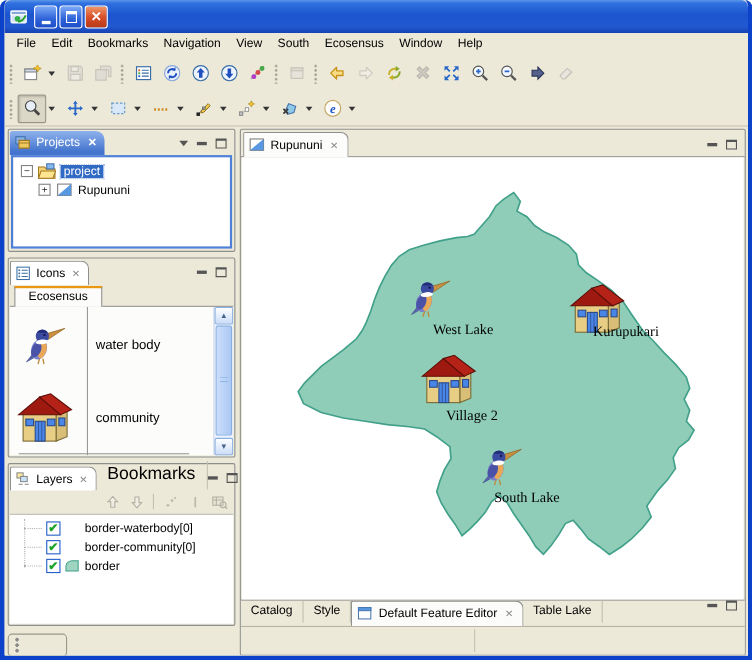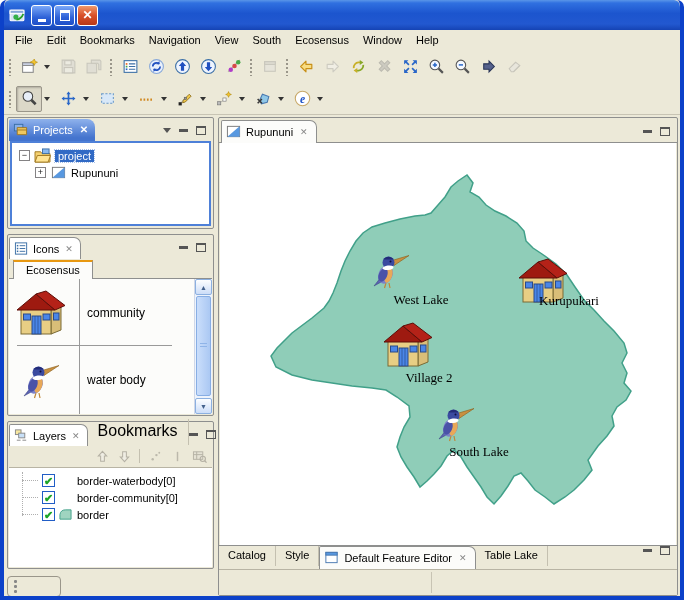--- a/index.html
+++ b/index.html
@@ -384,52 +384,52 @@
           <span class="view-btns">
             <span class="g-min"></span>
             <span class="g-max"></span>
           </span>
         </div>
         <div class="icons-body">
           <div class="nb-strip">
             <span class="nb-tab">Ecosensus</span>
           </div>
           <div class="palette" id="palette">
-            <div class="p-row divided">
-                <span class="p-icon-cell">
-                  <svg width="52" height="46" viewBox="0 0 52 46">
-                    <polygon points="36,18 46,14 46,40 36,44" fill="#D9BE78" stroke="#7A6A34"></polygon>
-                    <rect x="6" y="18" width="30" height="26" fill="#E8CE84" stroke="#7A6A34"></rect>
-                    <polygon points="2,20 21,4 40,20" fill="#9E1A10" stroke="#5C0E08"></polygon>
-                    <polygon points="21,4 40,20 50,15.5 31,1" fill="#B42218" stroke="#5C0E08"></polygon>
-                    <rect x="17" y="26" width="9" height="18" fill="#4A86E8" stroke="#2A4A88"></rect>
-                    <path d="M20 26v18M23 26v18" stroke="#2A4A88" stroke-width=".7"></path>
-                    <rect x="8.5" y="24" width="7" height="6" fill="#4A86E8" stroke="#2A4A88"></rect>
-                    <rect x="28" y="24" width="7" height="6" fill="#4A86E8" stroke="#2A4A88"></rect>
-                    <rect x="38.5" y="23" width="5.5" height="7" fill="#4A86E8" stroke="#2A4A88"></rect>
-                  </svg>
-                </span>
-                <span class="p-label">community</span>
-              </div>
-              <div class="p-row">
+            <div class="p-row">
                 <span class="p-icon-cell">
                   <svg width="38" height="38" viewBox="0 0 38 38">
                     <polygon points="9,26 2,35 11,30" fill="#5A62B0" stroke="#3A4280" stroke-width=".5"></polygon>
                     <path d="M14 32l-1.5 5M17 32l1 5" stroke="#C08838" stroke-width="1.2" fill="none"></path>
                     <ellipse cx="13.5" cy="23.5" rx="7" ry="9.5" fill="#7A80C8" transform="rotate(22 13.5 23.5)"></ellipse>
                     <ellipse cx="16.5" cy="24.5" rx="3.6" ry="7.5" fill="#E8A858" transform="rotate(18 16.5 24.5)"></ellipse>
                     <ellipse cx="11" cy="24" rx="4.2" ry="7" fill="#4A52A8" transform="rotate(24 11 24)"></ellipse>
                     <polygon points="20,9.5 37,4.5 22,14.5" fill="#C89040" stroke="#8A5C18" stroke-width=".6"></polygon>
                     <circle cx="16.5" cy="11.5" r="6" fill="#3A4AA0"></circle>
                     <path d="M11.5 8.5a6 6 0 0 1 10 0z" fill="#232C78"></path>
                     <ellipse cx="16" cy="16.8" rx="5.5" ry="2.2" fill="#FFFFFF" transform="rotate(-6 16 16.8)"></ellipse>
                     <circle cx="18.5" cy="10.5" r="1" fill="#101040"></circle>
                   </svg>
                 </span>
                 <span class="p-label">water body</span>
+              </div>
+              <div class="p-row divided">
+                <span class="p-icon-cell">
+                  <svg width="52" height="46" viewBox="0 0 52 46">
+                    <polygon points="36,18 46,14 46,40 36,44" fill="#D9BE78" stroke="#7A6A34"></polygon>
+                    <rect x="6" y="18" width="30" height="26" fill="#E8CE84" stroke="#7A6A34"></rect>
+                    <polygon points="2,20 21,4 40,20" fill="#9E1A10" stroke="#5C0E08"></polygon>
+                    <polygon points="21,4 40,20 50,15.5 31,1" fill="#B42218" stroke="#5C0E08"></polygon>
+                    <rect x="17" y="26" width="9" height="18" fill="#4A86E8" stroke="#2A4A88"></rect>
+                    <path d="M20 26v18M23 26v18" stroke="#2A4A88" stroke-width=".7"></path>
+                    <rect x="8.5" y="24" width="7" height="6" fill="#4A86E8" stroke="#2A4A88"></rect>
+                    <rect x="28" y="24" width="7" height="6" fill="#4A86E8" stroke="#2A4A88"></rect>
+                    <rect x="38.5" y="23" width="5.5" height="7" fill="#4A86E8" stroke="#2A4A88"></rect>
+                  </svg>
+                </span>
+                <span class="p-label">community</span>
               </div>
               <div class="vscroll">
               <span class="sc-btn sc-up">▲</span>
               <span class="sc-thumb"></span>
               <span class="sc-btn sc-dn">▼</span>
             </div>
           </div>
         </div>
       </div>
 

